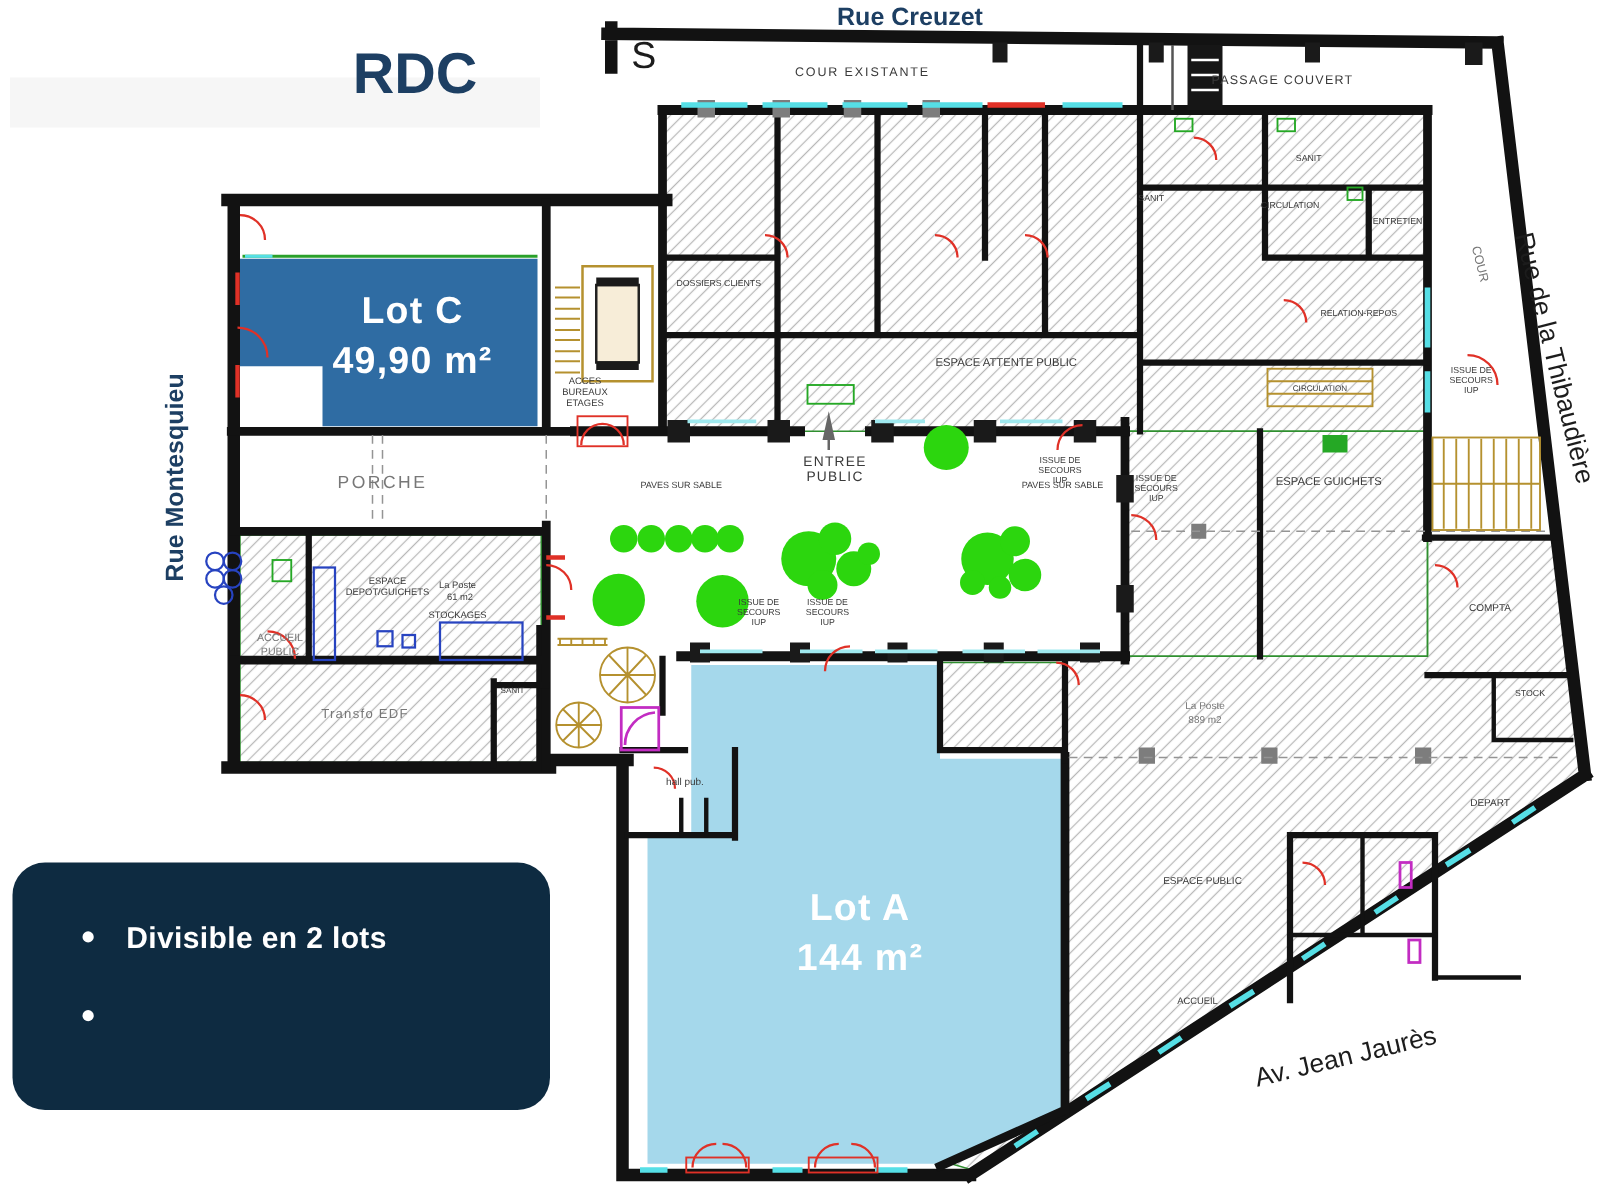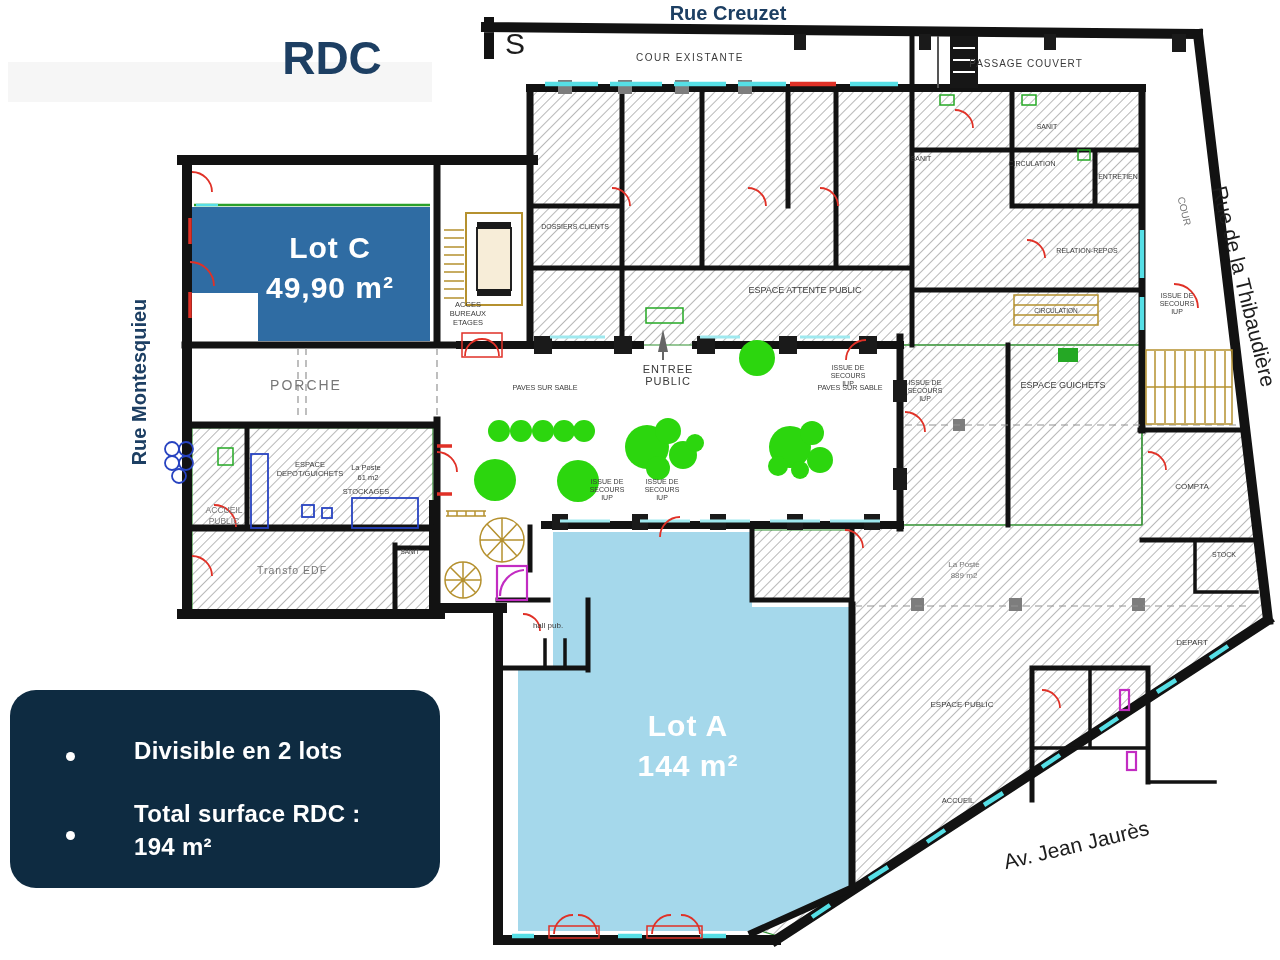--- a/index.html
+++ b/index.html
@@ -36,21 +36,21 @@
   text{font-family:"Liberation Sans", sans-serif;}
   .lbl{text-anchor:middle;fill:#3a3a3a;}
   .lblgray{text-anchor:middle;fill:#777;}
   .lotlabel{text-anchor:middle;fill:#ffffff;font-weight:700;font-size:30px;letter-spacing:1px;}
   .navytxt{fill:var(--navy);font-weight:700;}
   .blacktxt{fill:#1c1c1c;}
   
   .info-box{position:absolute;left:10px;top:690px;width:430px;height:198px;
     background:var(--info_bg);border-radius:26px;color:#fff;box-sizing:border-box;
     padding:44px 34px 0 56px;}
-  .bullet-row{display:flex;align-items:center;margin-bottom:30px;gap:33px;}
+  .bullet-row{display:flex;align-items:flex-start;margin-bottom:30px;}
   .dot{width:9px;height:9px;border-radius:50%;background:#fff;margin:11px 26px 0 0;flex:0 0 auto;}
   .bullet-text{font-size:24px;font-weight:700;line-height:1.38;max-width:282px;letter-spacing:.3px;}
   .logo-ghost{position:absolute;left:8px;top:62px;width:424px;height:40px;background:#f6f6f6;}
 </style>
 </head>
 <body>
 
 <div class="stage">
   <div class="logo-ghost"></div>
 
@@ -271,16 +271,15 @@
     </g>
   </svg>
 
   <div class="info-box">
     <div class="bullet-row">
       <span class="dot"></span>
       <div class="bullet-text">Divisible en 2 lots</div>
     </div>
     <div class="bullet-row">
       <span class="dot"></span>
-      <div class="bullet-text">Total surface RDC : 194 m²</div>
     </div>
   </div>
 </div>
 
 </body></html>

